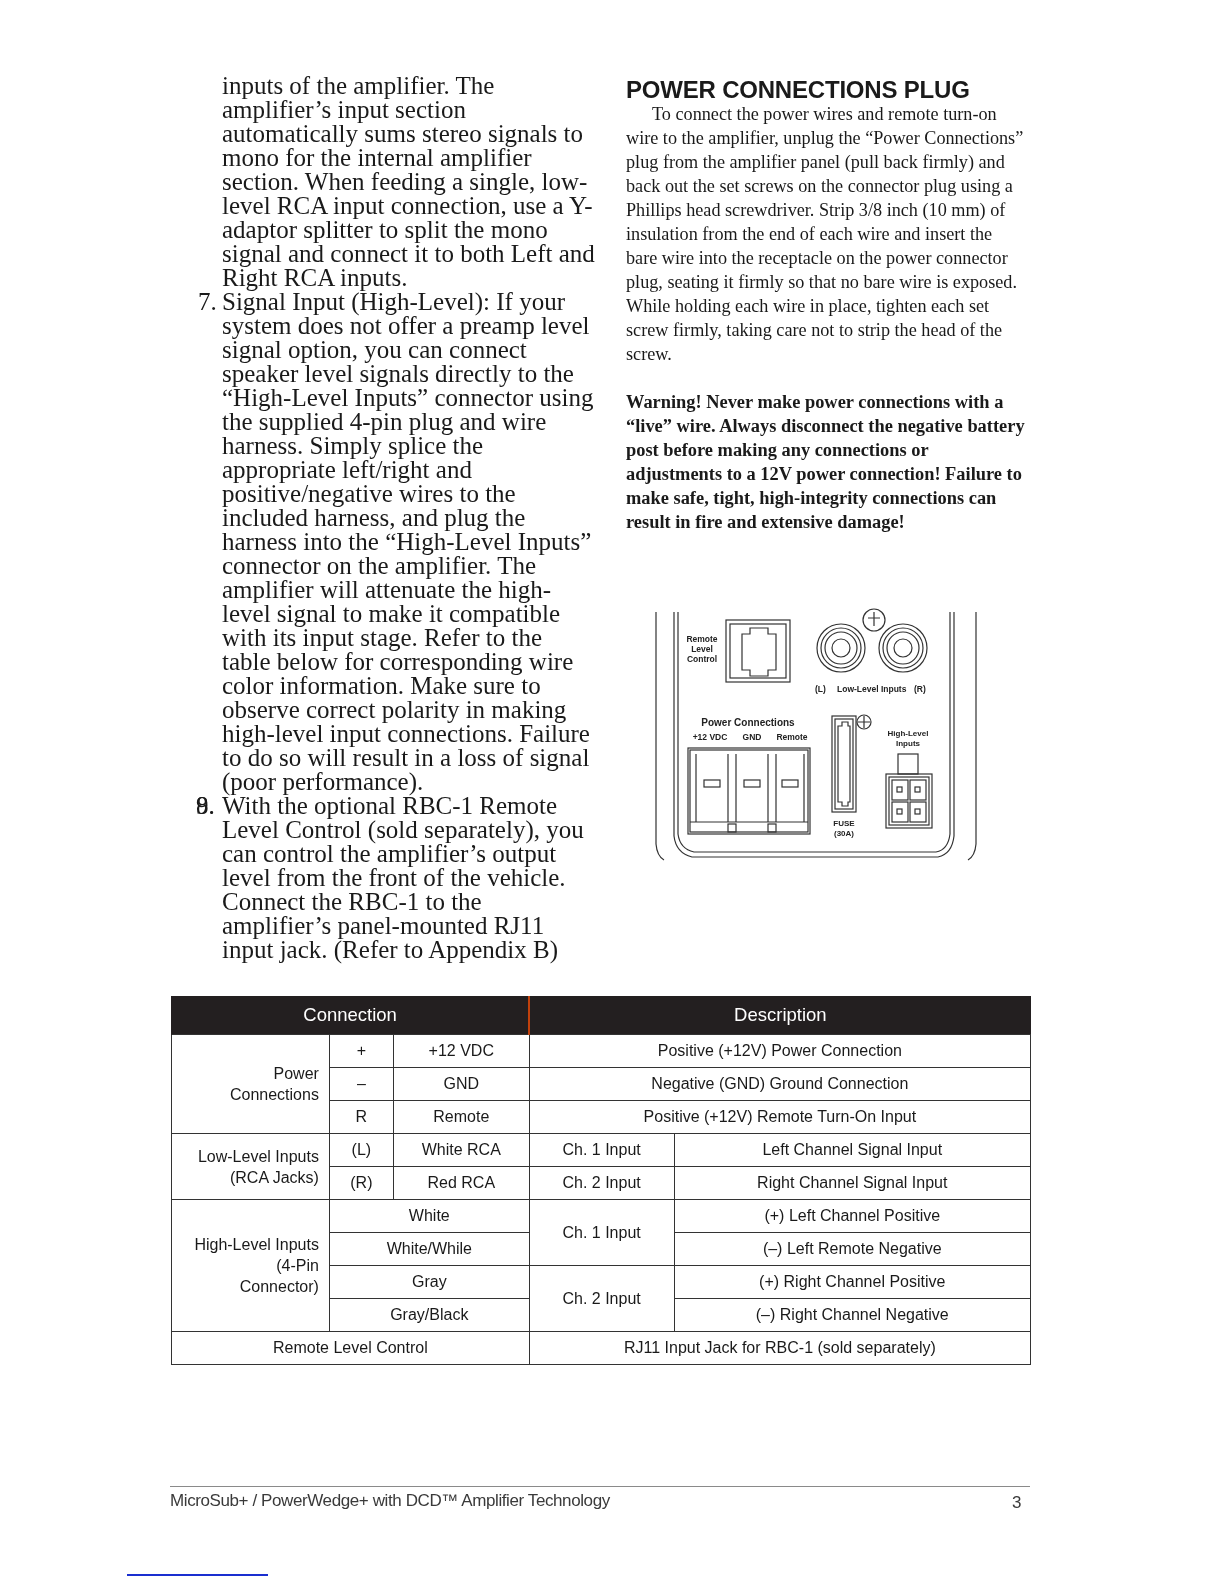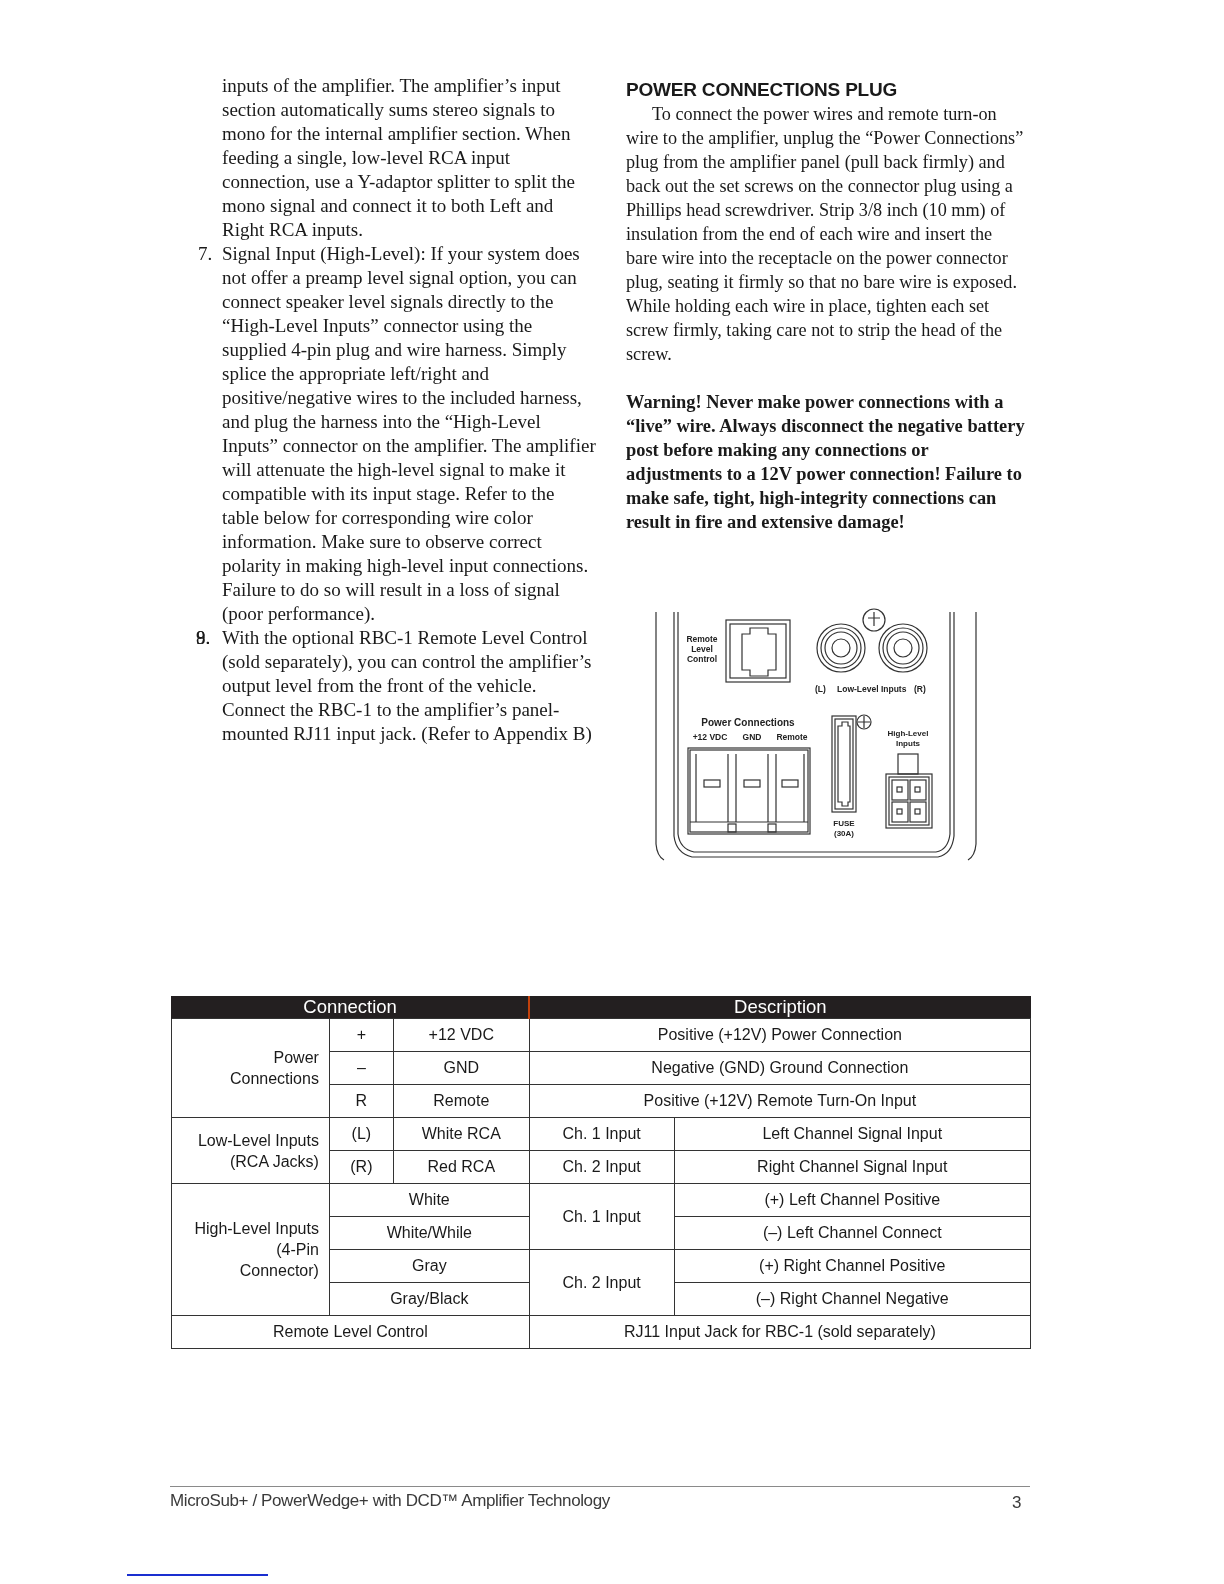--- a/index.html
+++ b/index.html
@@ -1,39 +1,39 @@
 <!DOCTYPE html>
 <html><head>
 <meta charset="utf-8">
 <style>
   html, body { margin: 0; padding: 0; background: #ffffff; }
   body { width: 1224px; height: 1584px; position: relative; overflow: hidden; color: #1a1a1a; }
 
   .serif { font-family: "Liberation Serif", "DejaVu Serif", serif; }
 
   
-  .col-left { position: absolute; left: 196px; top: 74px; width: 400px; font-size: 19px; line-height: 24px; }
+  .col-left { position: absolute; left: 196px; top: 74px; width: 400px; font-size: 25px; line-height: 24px; }
   .para-cont { padding-left: 26px; margin: 0; }
   .ol-item { position: relative; padding-left: 26px; margin: 0; }
   .ol-num { position: absolute; left: 2px; top: 0; }
   .ol-item.n8 .ol-num, .ol-item.n9 .ol-num { left: 0; }
 
   
   .col-right { position: absolute; left: 626px; top: 78px; width: 400px; font-size: 18.2px; line-height: 24px; }
-  .heading { font-family: "Liberation Sans", "DejaVu Sans", sans-serif; font-weight: bold; font-size: 19px; letter-spacing: -0.2px; margin: 0 0 0 0; line-height: 24px; }
+  .heading { font-family: "Liberation Sans", "DejaVu Sans", sans-serif; font-weight: bold; font-size: 24px; letter-spacing: -0.2px; margin: 0 0 0 0; line-height: 24px; }
   .body-para { margin: 0; text-indent: 26px; }
   .warning { margin: 24px 0 0 0; font-weight: bold; font-size: 18.4px; line-height: 24px; }
 
   
   .diagram { position: absolute; left: 652px; top: 608px; width: 330px; height: 258px; }
   .diagram svg { width: 100%; height: 100%; }
 
   
   .spec-table { position: absolute; left: 171px; top: 996px; width: 860px; border-collapse: collapse; font-family: "Liberation Sans", "DejaVu Sans", sans-serif; font-size: 16px; color: #1a1a1a; }
-  .spec-table th { background: #231f20; color: #ffffff; font-weight: normal; font-size: 18.5px; height: 20px; padding: 0; border-left: 1px solid #231f20; }
+  .spec-table th { background: #231f20; color: #ffffff; font-weight: normal; font-size: 18.5px; height: 20px; padding: 8px; border-left: 1px solid #231f20; }
   .spec-table th.desc-h { border-left: 2px solid #c2410c; }
   .spec-table td { border: 1.5px solid #333; height: 32px; padding: 0 10px; }
   .c { text-align: center; }
   .l { text-align: center; }
   .spec-table td.grp { line-height: 21px; text-align: right; }
 
   
   .footer-rule { position: absolute; left: 170px; top: 1486px; width: 860px; height: 1px; background: #8a8a8a; }
   .footer-text { position: absolute; left: 170px; top: 1491px; font-family: "Liberation Sans", "DejaVu Sans", sans-serif; font-size: 17px; color: #3a3a3a; letter-spacing: -0.4px; font-weight: 300; }
   .page-num { position: absolute; left: 1012px; top: 1493px; font-family: "Liberation Sans", "DejaVu Sans", sans-serif; font-size: 17px; color: #3a3a3a; }
@@ -215,21 +215,21 @@
         <span>High-Level Inputs</span><br>
         <span>(4-Pin</span><br>
         <span>Connector)</span>
       </td>
       <td colspan="2" class="c">White</td>
       <td rowspan="2" class="c">Ch. 1 Input</td>
       <td class="l">(+) Left Channel Positive</td>
     </tr>
     <tr>
       <td colspan="2" class="c">White/While</td>
-      <td class="l">(–) Left Channel Connect</td>
+      <td class="l">(–) Left Remote Negative</td>
     </tr>
     <tr>
       <td colspan="2" class="c">Gray</td>
       <td rowspan="2" class="c">Ch. 2 Input</td>
       <td class="l">(+) Right Channel Positive</td>
     </tr>
     <tr>
       <td colspan="2" class="c">Gray/Black</td>
       <td class="l">(–) Right Channel Negative</td>
     </tr>

